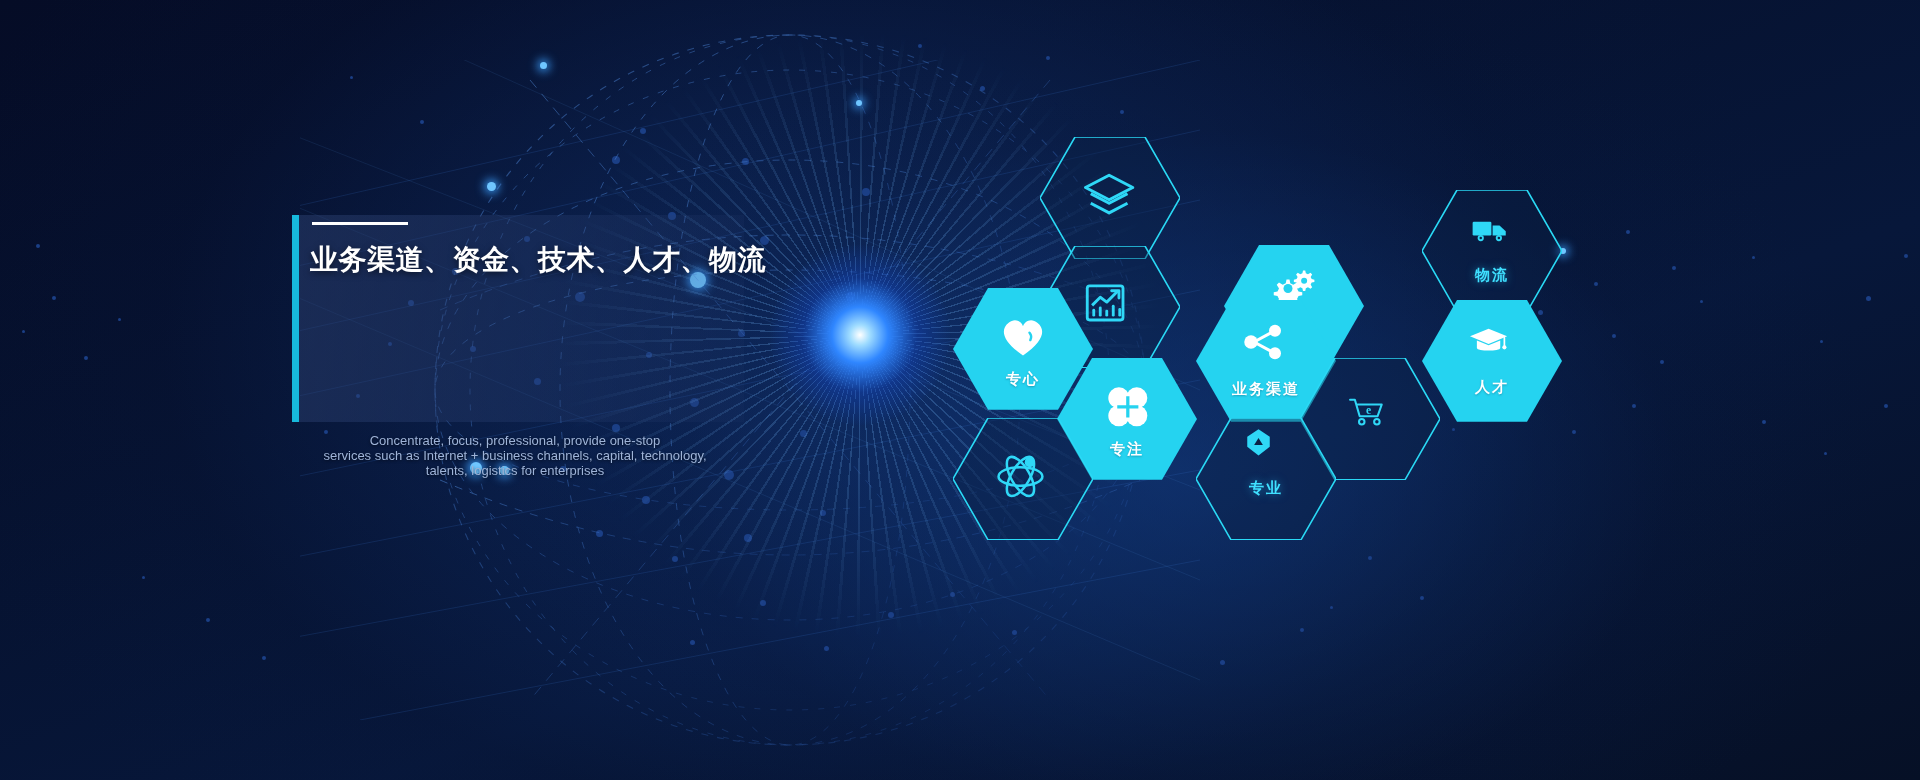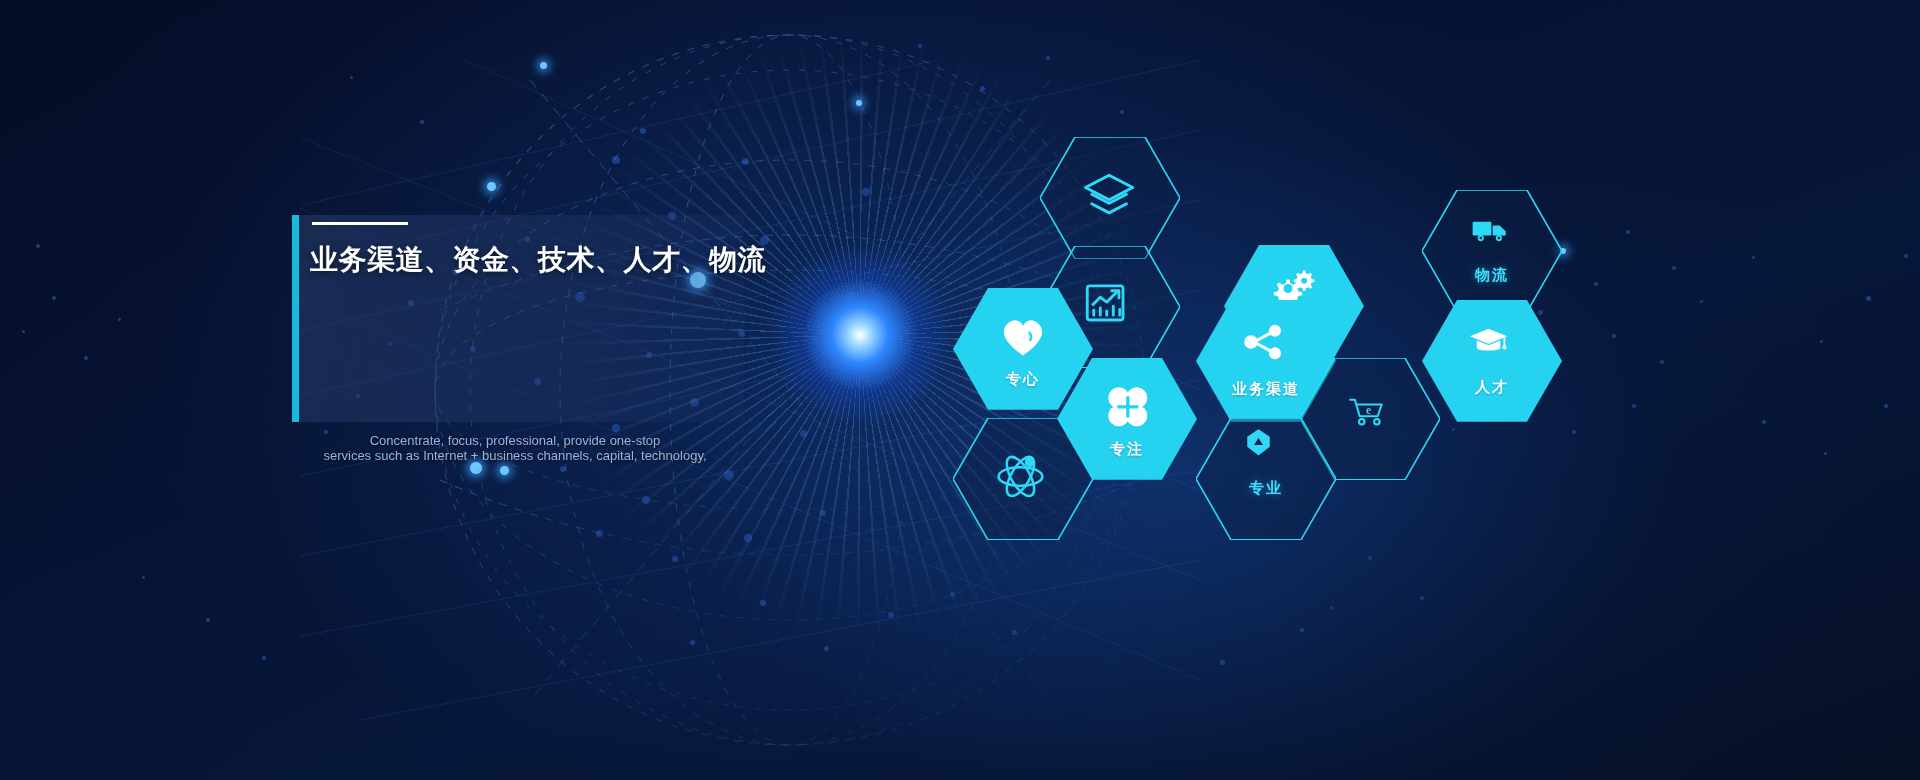--- a/index.html
+++ b/index.html
@@ -226,20 +226,21 @@
   <div class="text-panel"></div>
 
   <div class="headline">
     <div class="rule"></div>
     <div class="hl">业务渠道、资金、技术、人才、物流</div>
   </div>
 
   <div class="subtitle">
     <div>Concentrate, focus, professional, provide one-stop</div>
     <div>services such as Internet + business channels, capital, technology,</div>
+    <div>talents, logistics for enterprises</div>
   </div>
 
   <div class="layer" id="hexes">
       <div class="hex outline" style="left:1040px;top:137px;width:140px;height:122px;">
         <svg class="shape" viewBox="0 0 100 87" preserveAspectRatio="none">
           <polygon points="25,0 75,0 100,43.5 75,87 25,87 0,43.5" fill="rgba(10,32,70,.40)" stroke="#2ad9f5" stroke-width="1.6" vector-effect="non-scaling-stroke"></polygon>
         </svg>
         <div class="inner">
           <span class="ico" style="width:62px;height:56px;display:flex;align-items:center;justify-content:center;">
             <svg width="62" height="56" viewBox="0 0 64 64" fill="none">

